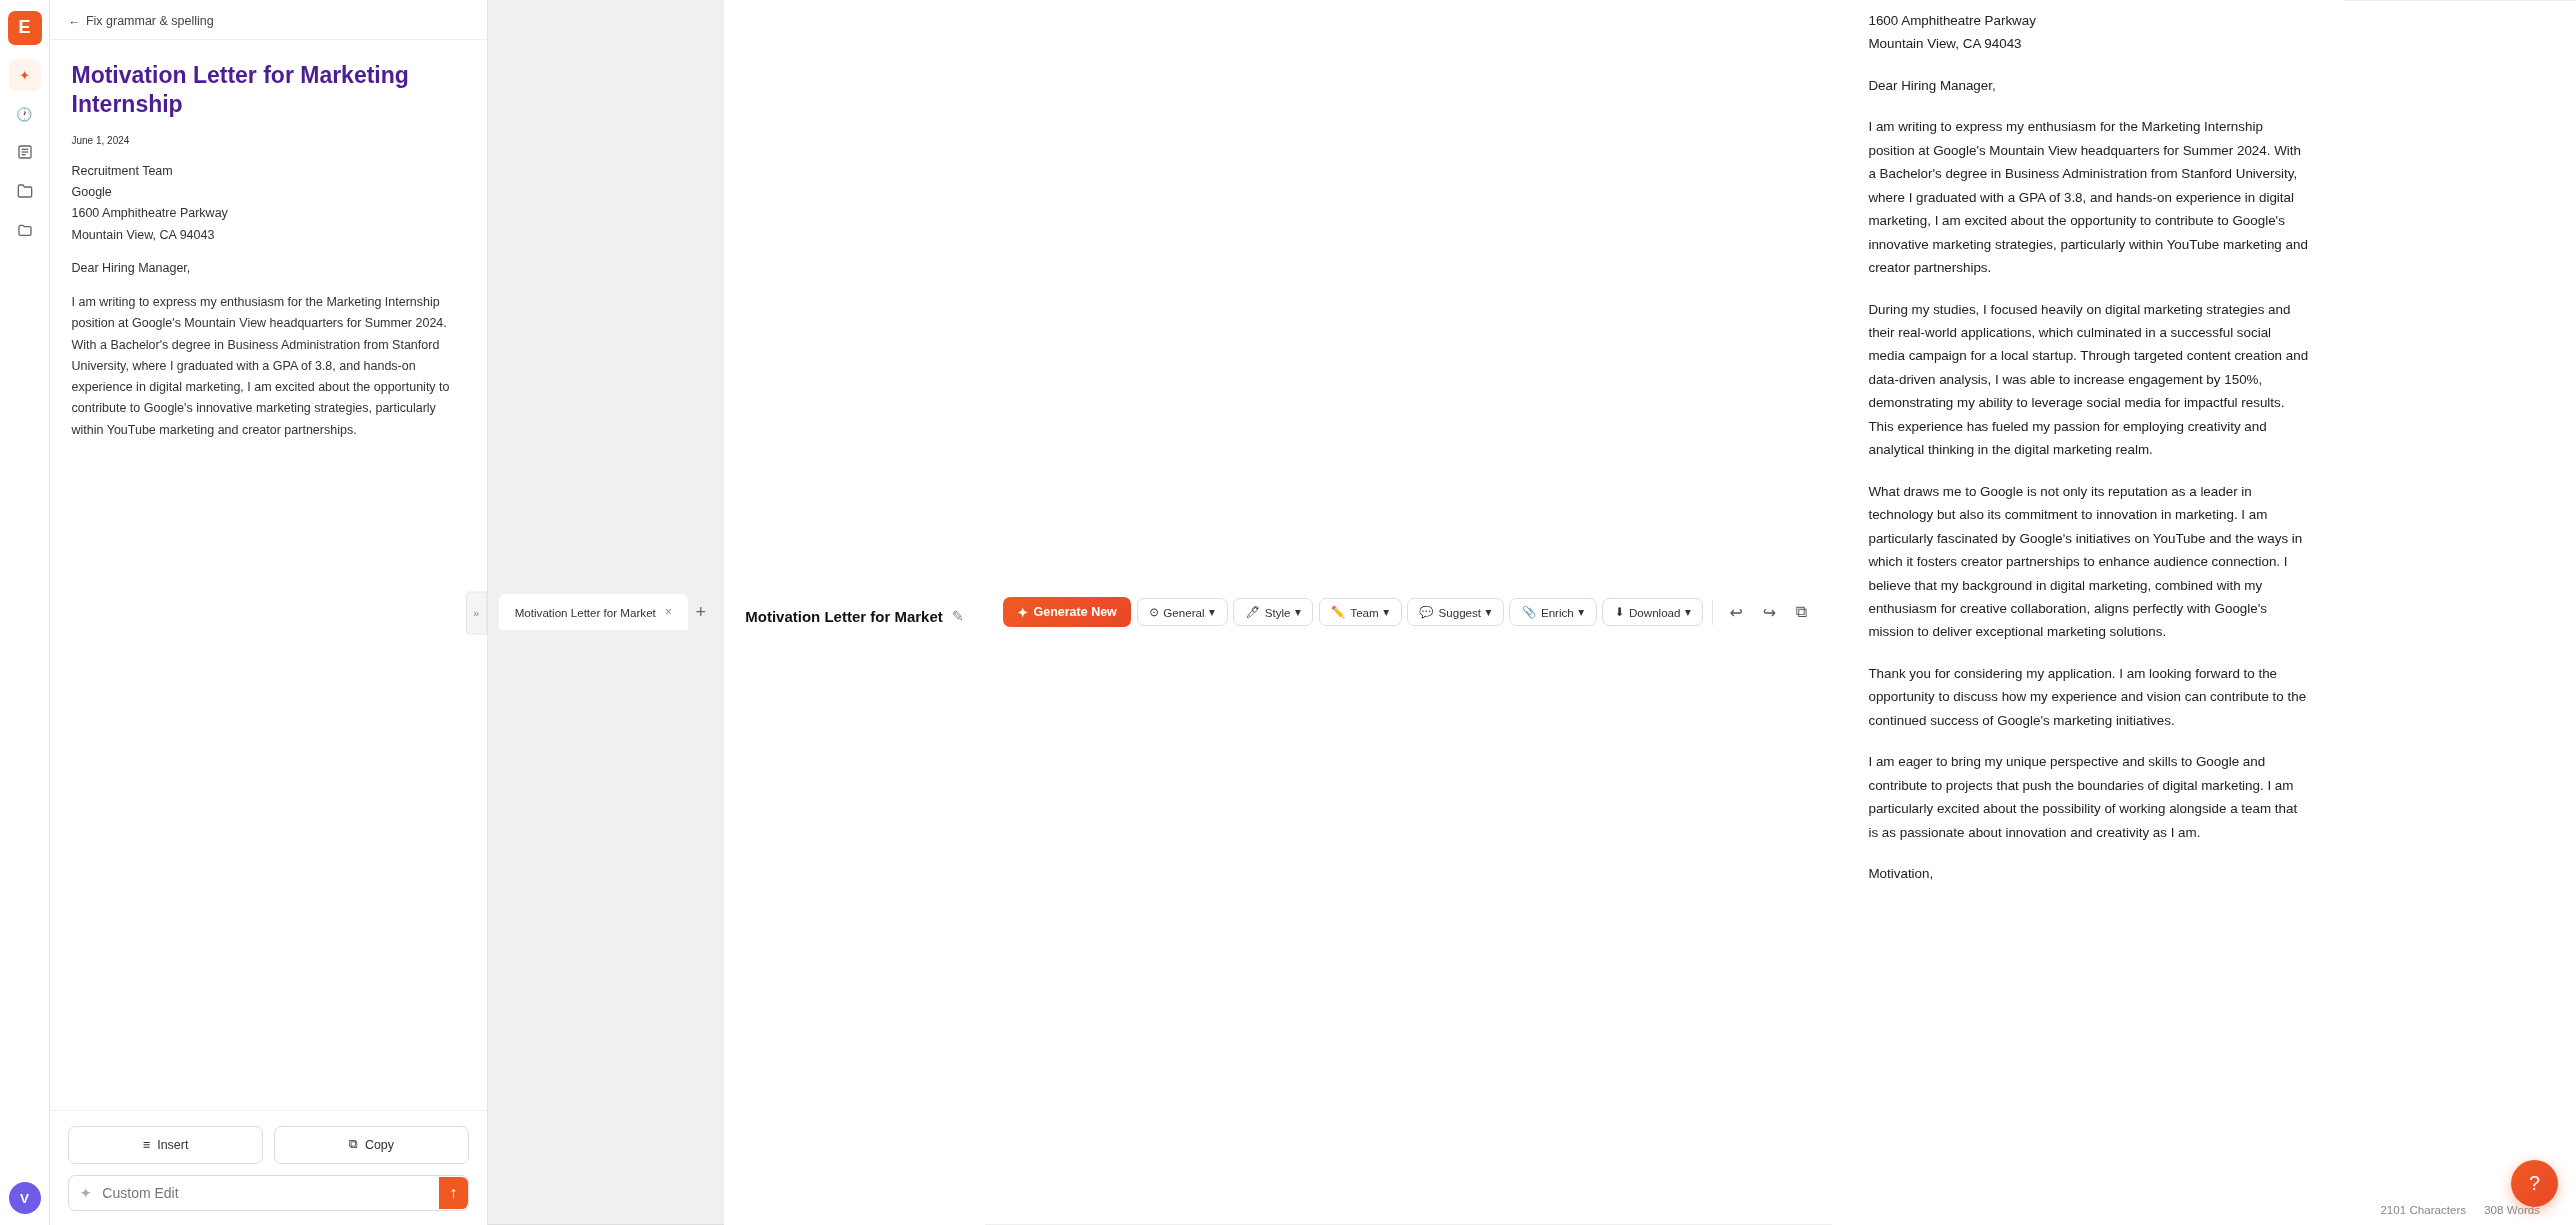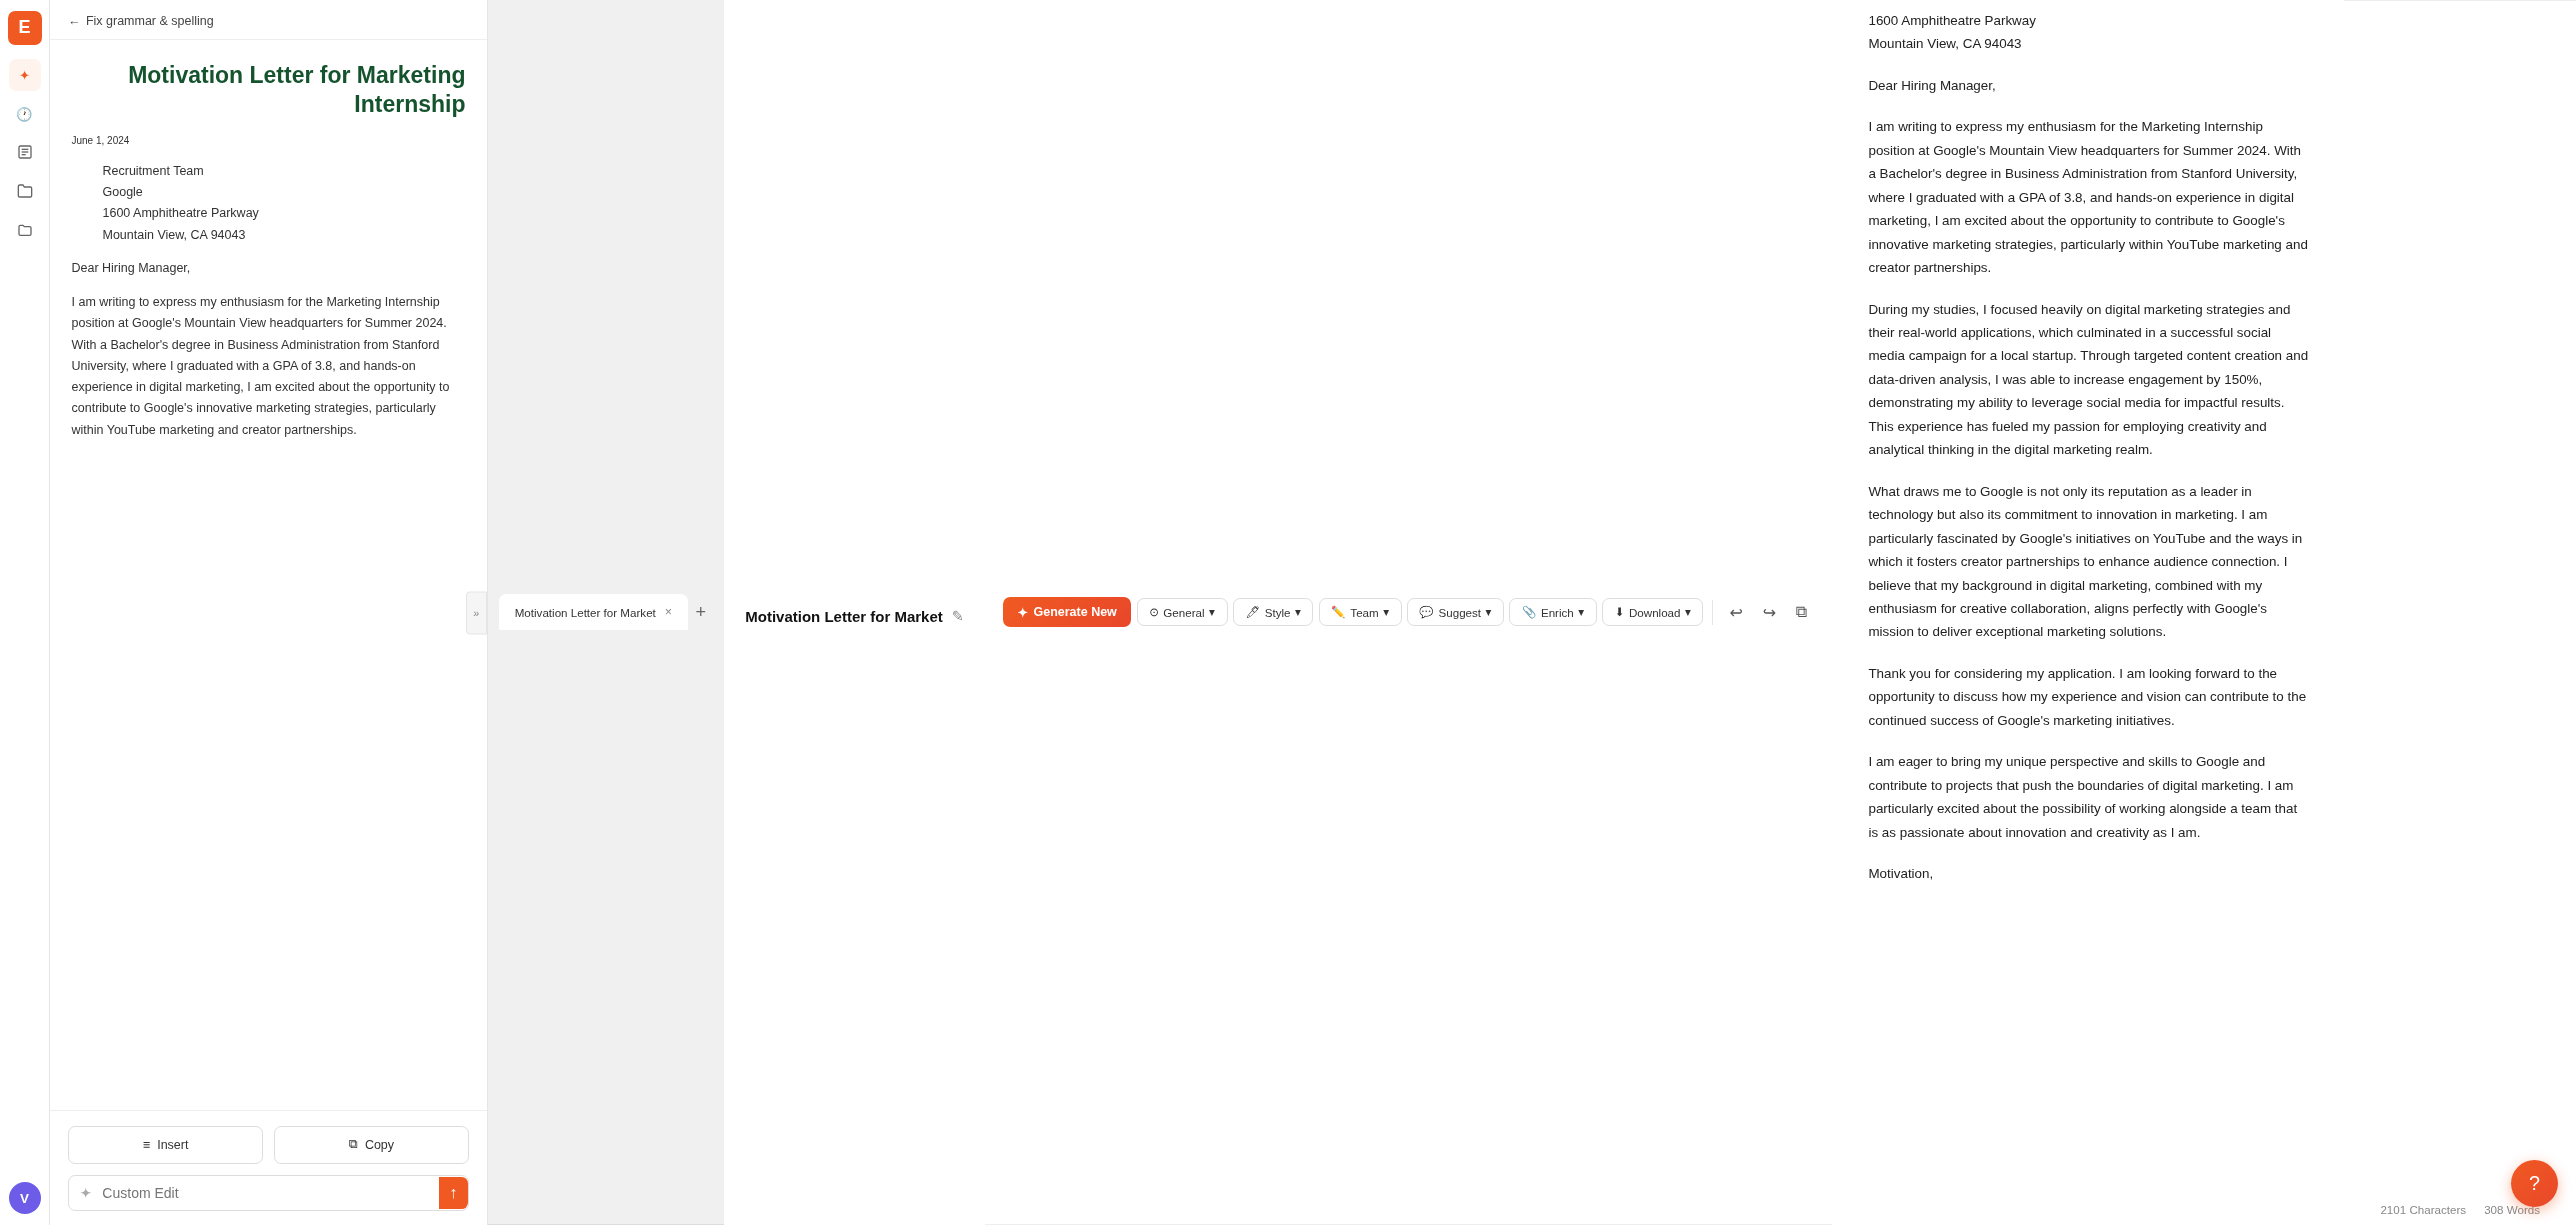--- a/index.html
+++ b/index.html
@@ -67,36 +67,34 @@
       font-size: 12.5px;
     }
     .left-panel-content {
       flex: 1;
       overflow-y: auto;
       padding: 21.5px 21.5px 0;
     }
     .doc-title {
       font-size: 23px;
       font-weight: 800;
-      color: #14532d;
+      color: #4c1d95;
       line-height: 1.25;
       margin-bottom: 16px;
-      text-align: right;
     }
     .doc-date {
       font-size: 10px;
       color: #333;
       margin-bottom: 15px;
     }
     .doc-recipient {
       font-size: 12.5px;
       color: #333;
       line-height: 1.7;
       margin-bottom: 12.5px;
-      margin-left: 31px;
     }
     .doc-body-preview {
       font-size: 12.5px;
       color: #333;
       line-height: 1.7;
     }
     .greeting { margin-bottom: 12.5px; }
     .para { margin-bottom: 12.5px; }
 
     

